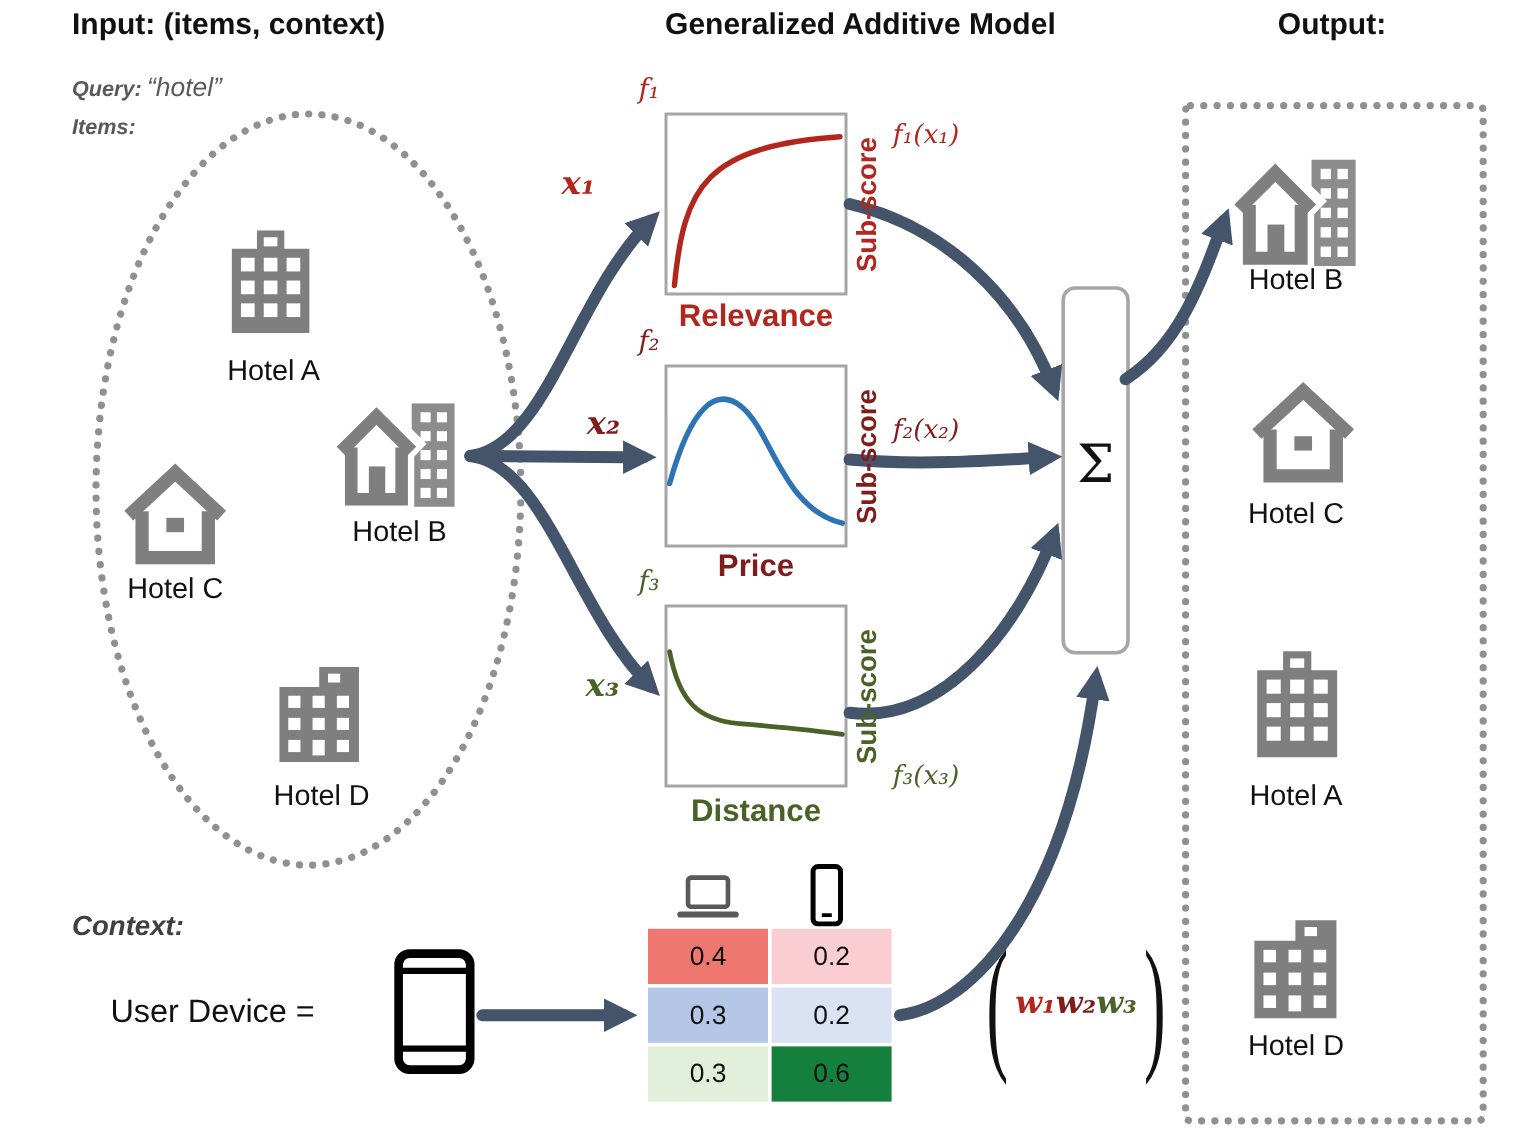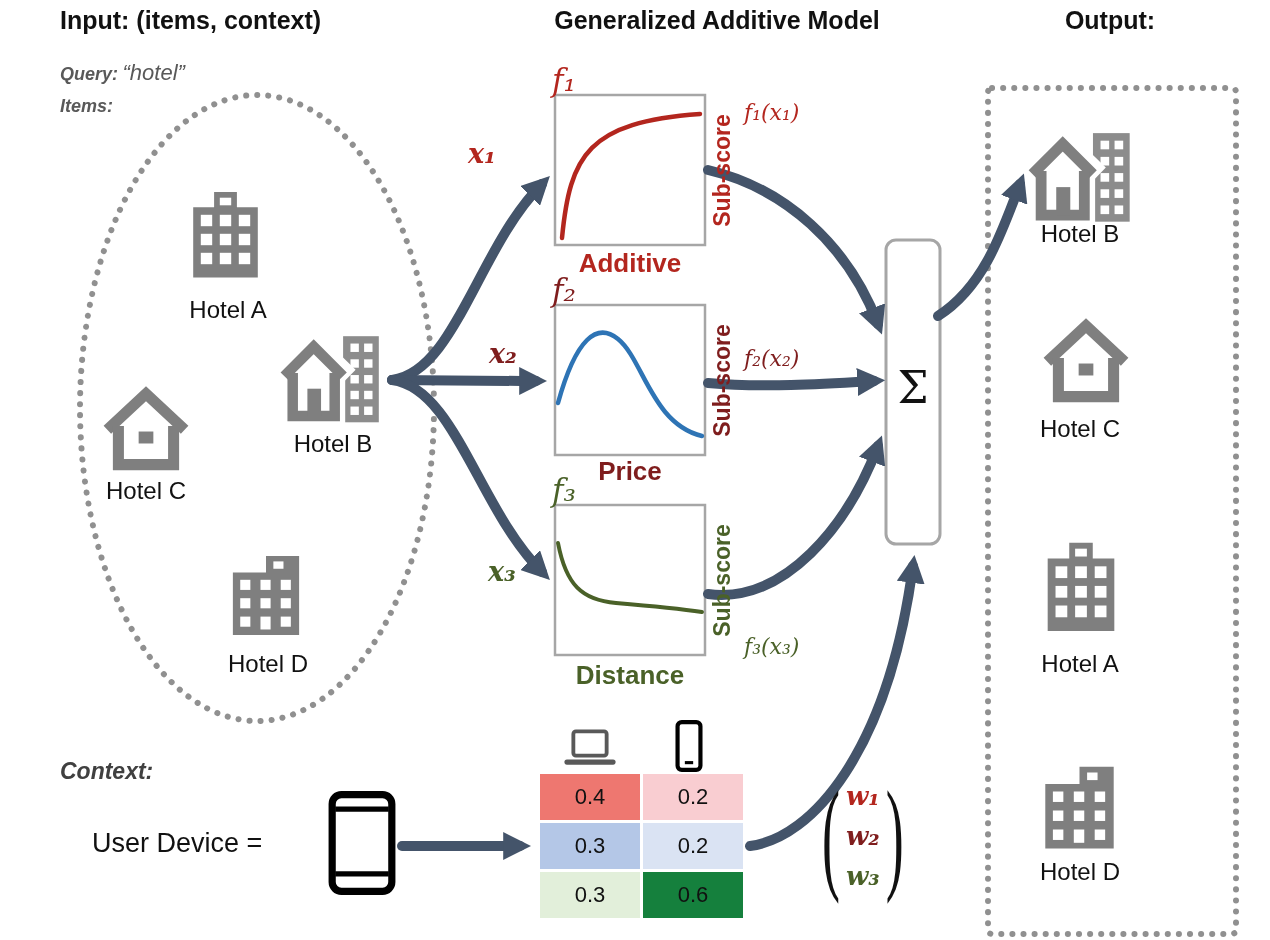--- a/index.html
+++ b/index.html
@@ -9,35 +9,35 @@
   .txt { position:absolute; z-index:2; }
   .title { font-weight:bold; font-size:25px; color:#111; }
   .center { text-align:center; }
   .math { font-family:"DejaVu Serif","Liberation Serif",serif; font-style:italic; }
   .c-red { color:#b3261e; }
   .c-blue { color:#7f1d1d; }
   .c-green { color:#4a6128; }
   .gray-lab { color:#595959; font-style:italic; font-weight:bold; font-size:18px; }
   .gray-val { color:#595959; font-style:italic; font-size:22px; font-weight:normal; }
   .hotel-label { font-size:24px; color:#111; }
-  .fn-label { font-size:31px;margin-left:20px; }
+  .fn-label { font-size:23px; }
   .xvar { font-size:27px; font-weight:bold; }
   .fout { font-size:22px; }
   .chart-name { font-size:26px; font-weight:600; }
   .subscore { position:absolute; z-index:2; width:44px; height:150px; display:flex; align-items:center; justify-content:center; }
   .subscore span { transform:rotate(-90deg); white-space:nowrap; font-size:23px; font-weight:600; }
   .sigma { font-family:"DejaVu Serif",serif; font-size:44px; color:#111; }
   .ctx-table { position:absolute; z-index:2; left:540px; top:774px; display:grid; grid-template-columns:100px 100px; grid-auto-rows:46px; gap:3px; }
   .cell { display:flex; align-items:center; justify-content:center; font-size:22px; color:#111; }
   .r0c0{background:#ee7770} .r0c1{background:#f9cdd1}
   .r1c0{background:#b4c7e7} .r1c1{background:#dae3f3}
   .r2c0{background:#e2efda} .r2c1{background:#15803d}
   .weights { position:absolute; z-index:2; left:822px; top:768px; height:136px; display:flex; align-items:center; }
   .paren { font-family:"Liberation Serif",serif; font-size:54px; font-weight:400; transform:scaleY(2.3); line-height:1; color:#111; }
-  .wcol { display:flex; flex-direction:column; margin:0 6px; }
+  .wcol { display:flex; flex-direction:row; margin:0 6px; }
   .wcol span { font-size:26px; font-weight:bold; line-height:40px; text-align:center; }
   .device-label { font-size:27px; color:#111; }
 </style>
 </head>
 <body>
 
 <div id="canvas">
 
   <svg class="layer" width="1270" height="940" viewBox="0 0 1270 940">
     <defs>
@@ -178,21 +178,21 @@
   <div class="txt hotel-label center" style="left:258px; top:430px; width:150px;">Hotel B</div>
   <div class="txt hotel-label center" style="left:66px; top:477px; width:160px;">Hotel C</div>
   <div class="txt hotel-label center" style="left:188px; top:650px; width:160px;">Hotel D</div>
 
   <div class="txt math fn-label c-red" style="left:532px; top:62px;">f₁</div>
   <div class="txt math xvar c-red" style="left:468px; top:138px;">x₁</div>
   <div class="txt math fout c-red" style="left:744px; top:100px;">f₁(x₁)</div>
   <div class="subscore c-red" style="left:700px; top:95px;">
       <span>Sub-score</span>
     </div>
-  <div class="txt chart-name c-red center" style="left:555px; top:248px; width:150px;">Additive</div>
+  <div class="txt chart-name c-red center" style="left:555px; top:248px; width:150px;">Relevance</div>
 
   <div class="txt math fn-label c-blue" style="left:532px; top:272px;">f₂</div>
   <div class="txt math xvar c-blue" style="left:468px; top:338px;margin-left:21px;">x₂</div>
   <div class="txt math fout c-blue" style="left:744px; top:346px;">f₂(x₂)</div>
   <div class="subscore c-blue" style="left:700px; top:305px;">
       <span>Sub-score</span>
     </div>
   <div class="txt chart-name c-blue center" style="left:555px; top:456px; width:150px;">Price</div>
 
   <div class="txt math fn-label c-green" style="left:532px; top:472px;">f₃</div>

